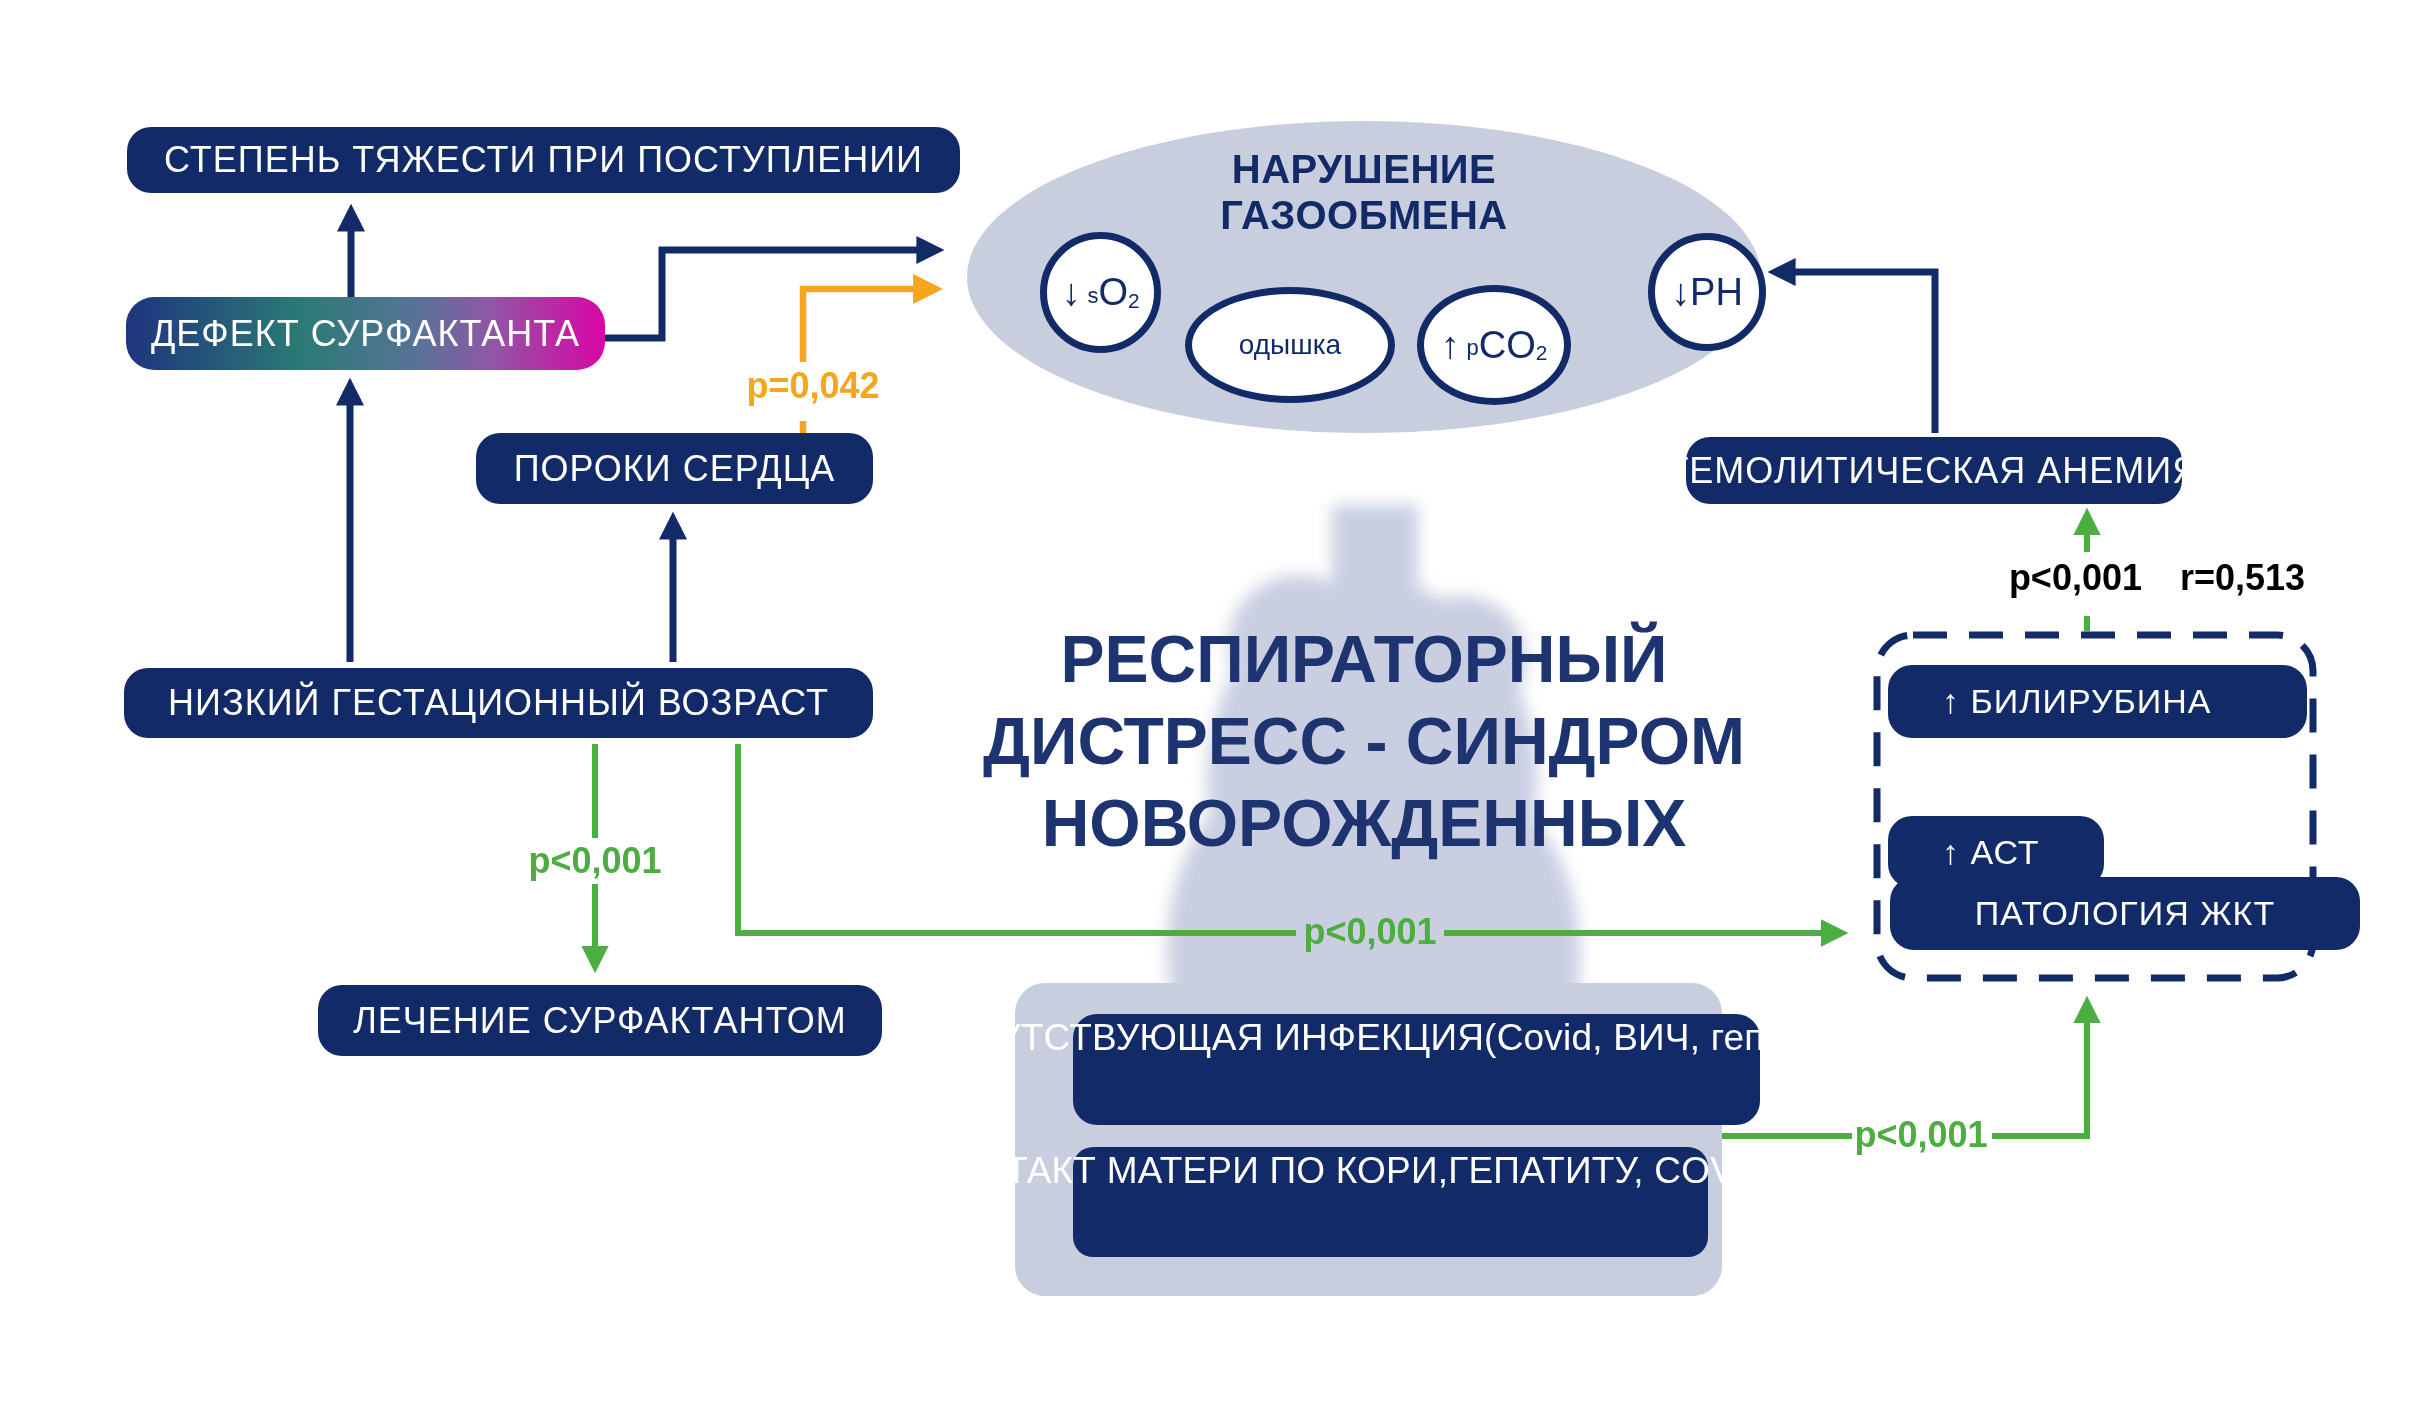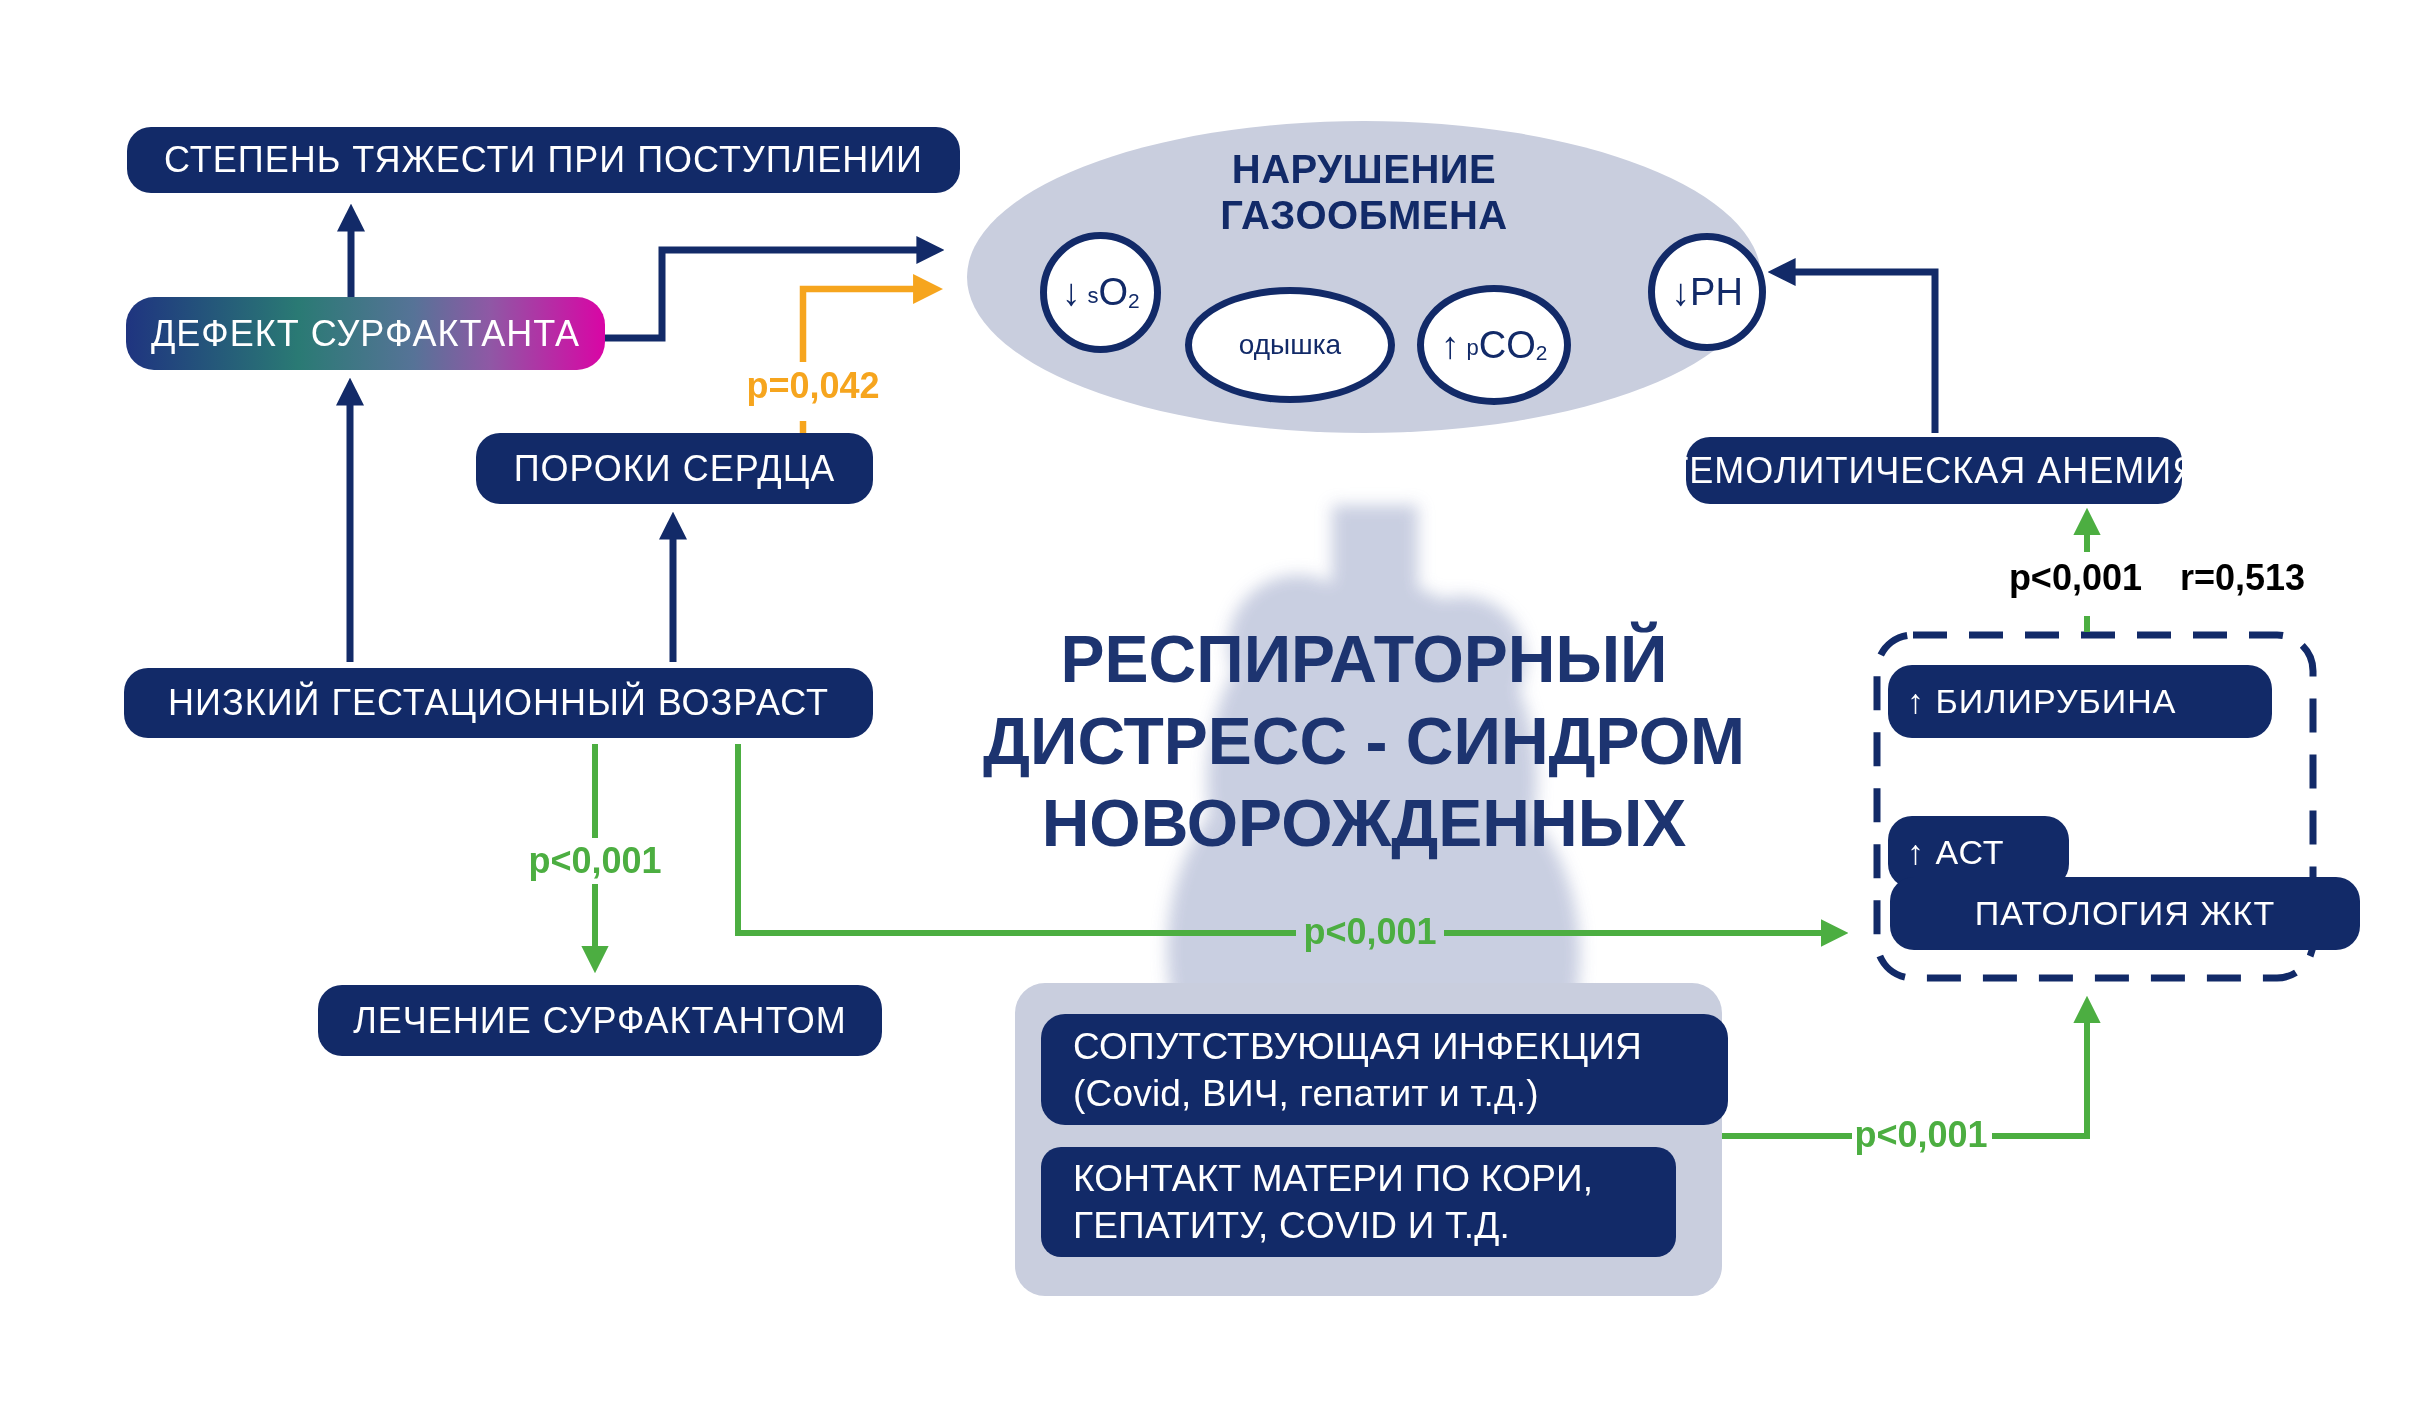--- a/index.html
+++ b/index.html
@@ -6,23 +6,23 @@
   #canvas{
     position:relative;width:2436px;height:1410px;background:#ffffff;overflow:hidden;
     font-family:"Liberation Sans", sans-serif;
   }
   #connector-layer{position:absolute;left:0;top:0;width:2436px;height:1410px;}
   .node{
     position:absolute;background:#122a68;border-radius:24px;color:#ffffff;
     display:flex;align-items:center;justify-content:center;
     font-size:36px;font-weight:400;letter-spacing:1px;white-space:nowrap;
   }
-  .node.left{justify-content:flex-start;padding-left:19px;text-align:center;}
-  .node.twolines{flex-direction:column;align-items:flex-start;justify-content:center;
-    padding-left:32px;line-height:47px;font-size:37px;letter-spacing:0.2px;}
+  .node.left{justify-content:flex-start;padding-left:54px;text-align:center;}
+  .node.twolines{flex-direction:row;align-items:flex-start;justify-content:center;
+    padding-left:32px;line-height:47px;font-size:37px;letter-spacing:0.2px;margin-left:32px;}
   #node-severity{left:127px;top:127px;width:833px;height:66px;}
   #node-defect{
     left:126px;top:297px;width:479px;height:73px;border-radius:28px;
     background:linear-gradient(90deg,#1f3480 0%,#2a7a74 36%,#567397 60%,#8f58a5 76%,#d905a5 100%);
   }
   #node-heart{left:476px;top:433px;width:397px;height:71px;}
   #node-gest{left:124px;top:668px;width:749px;height:70px;}
   #node-treat{left:318px;top:985px;width:564px;height:71px;}
   #node-anemia{left:1686px;top:437px;width:496px;height:67px;}
   #node-bili{left:1888px;top:665px;width:365px;height:73px;font-size:34px;}

